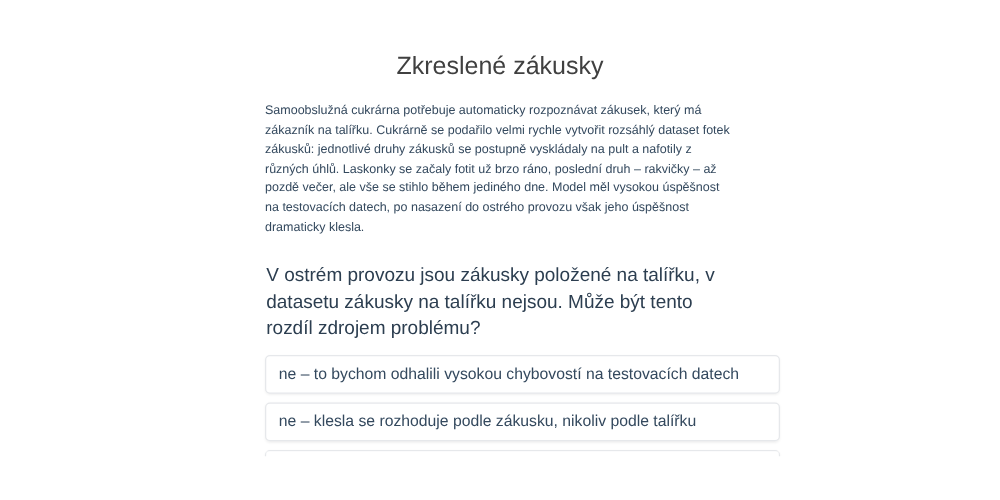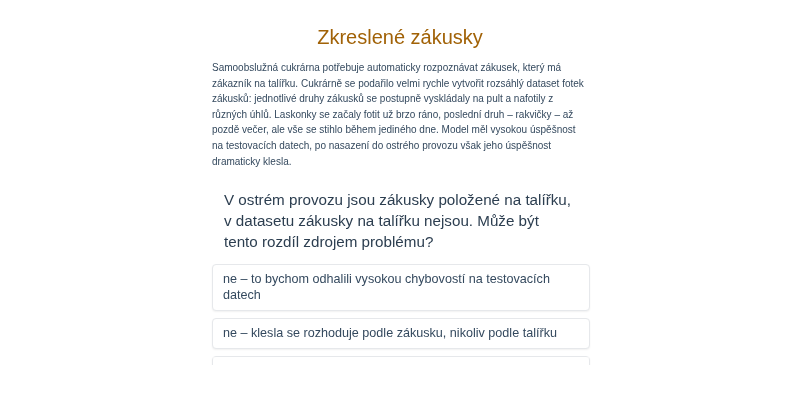--- a/index.html
+++ b/index.html
@@ -15,52 +15,52 @@
       color: #2c3e50;
       position: relative;
     }
     .page {
       position: absolute;
       left: 212px;
       top: 0;
       width: 376px;
     }
     .title {
-      margin: 0;
+      margin: 16px;
       padding-top: 25px;
       height: 24px;
       line-height: 24px;
       font-size: 20px;
       font-weight: 500;
       text-align: center;
-      color: #a16207;
+      color: #404040;
       letter-spacing: 0px;
     }
     .intro {
       margin: 0;
       margin-top: 11px;
       font-size: 10px;
       line-height: 15.6px;
       color: #34495e;
     }
     .question {
-      margin: 12px;
+      margin: 1px;
       margin-top: 20px;
       font-size: 15.2px;
       font-weight: 500;
       line-height: 21px;
       color: #2c3e50;
     }
     .options {
       margin-top: 11px;
       position: relative;
     }
     .option {
       box-sizing: border-box;
-      width: 378px;
+      width: 412px;
       border: 1px solid #e6e8eb;
       border-radius: 4px;
       box-shadow: 0 1px 2px rgba(0,0,0,0.06);
       padding: 6px 10px 7px 10px;
       font-size: 12.6px;
       line-height: 16px;
       color: #34495e;
       background: #ffffff;
       margin-bottom: 7px;
       cursor: pointer;

